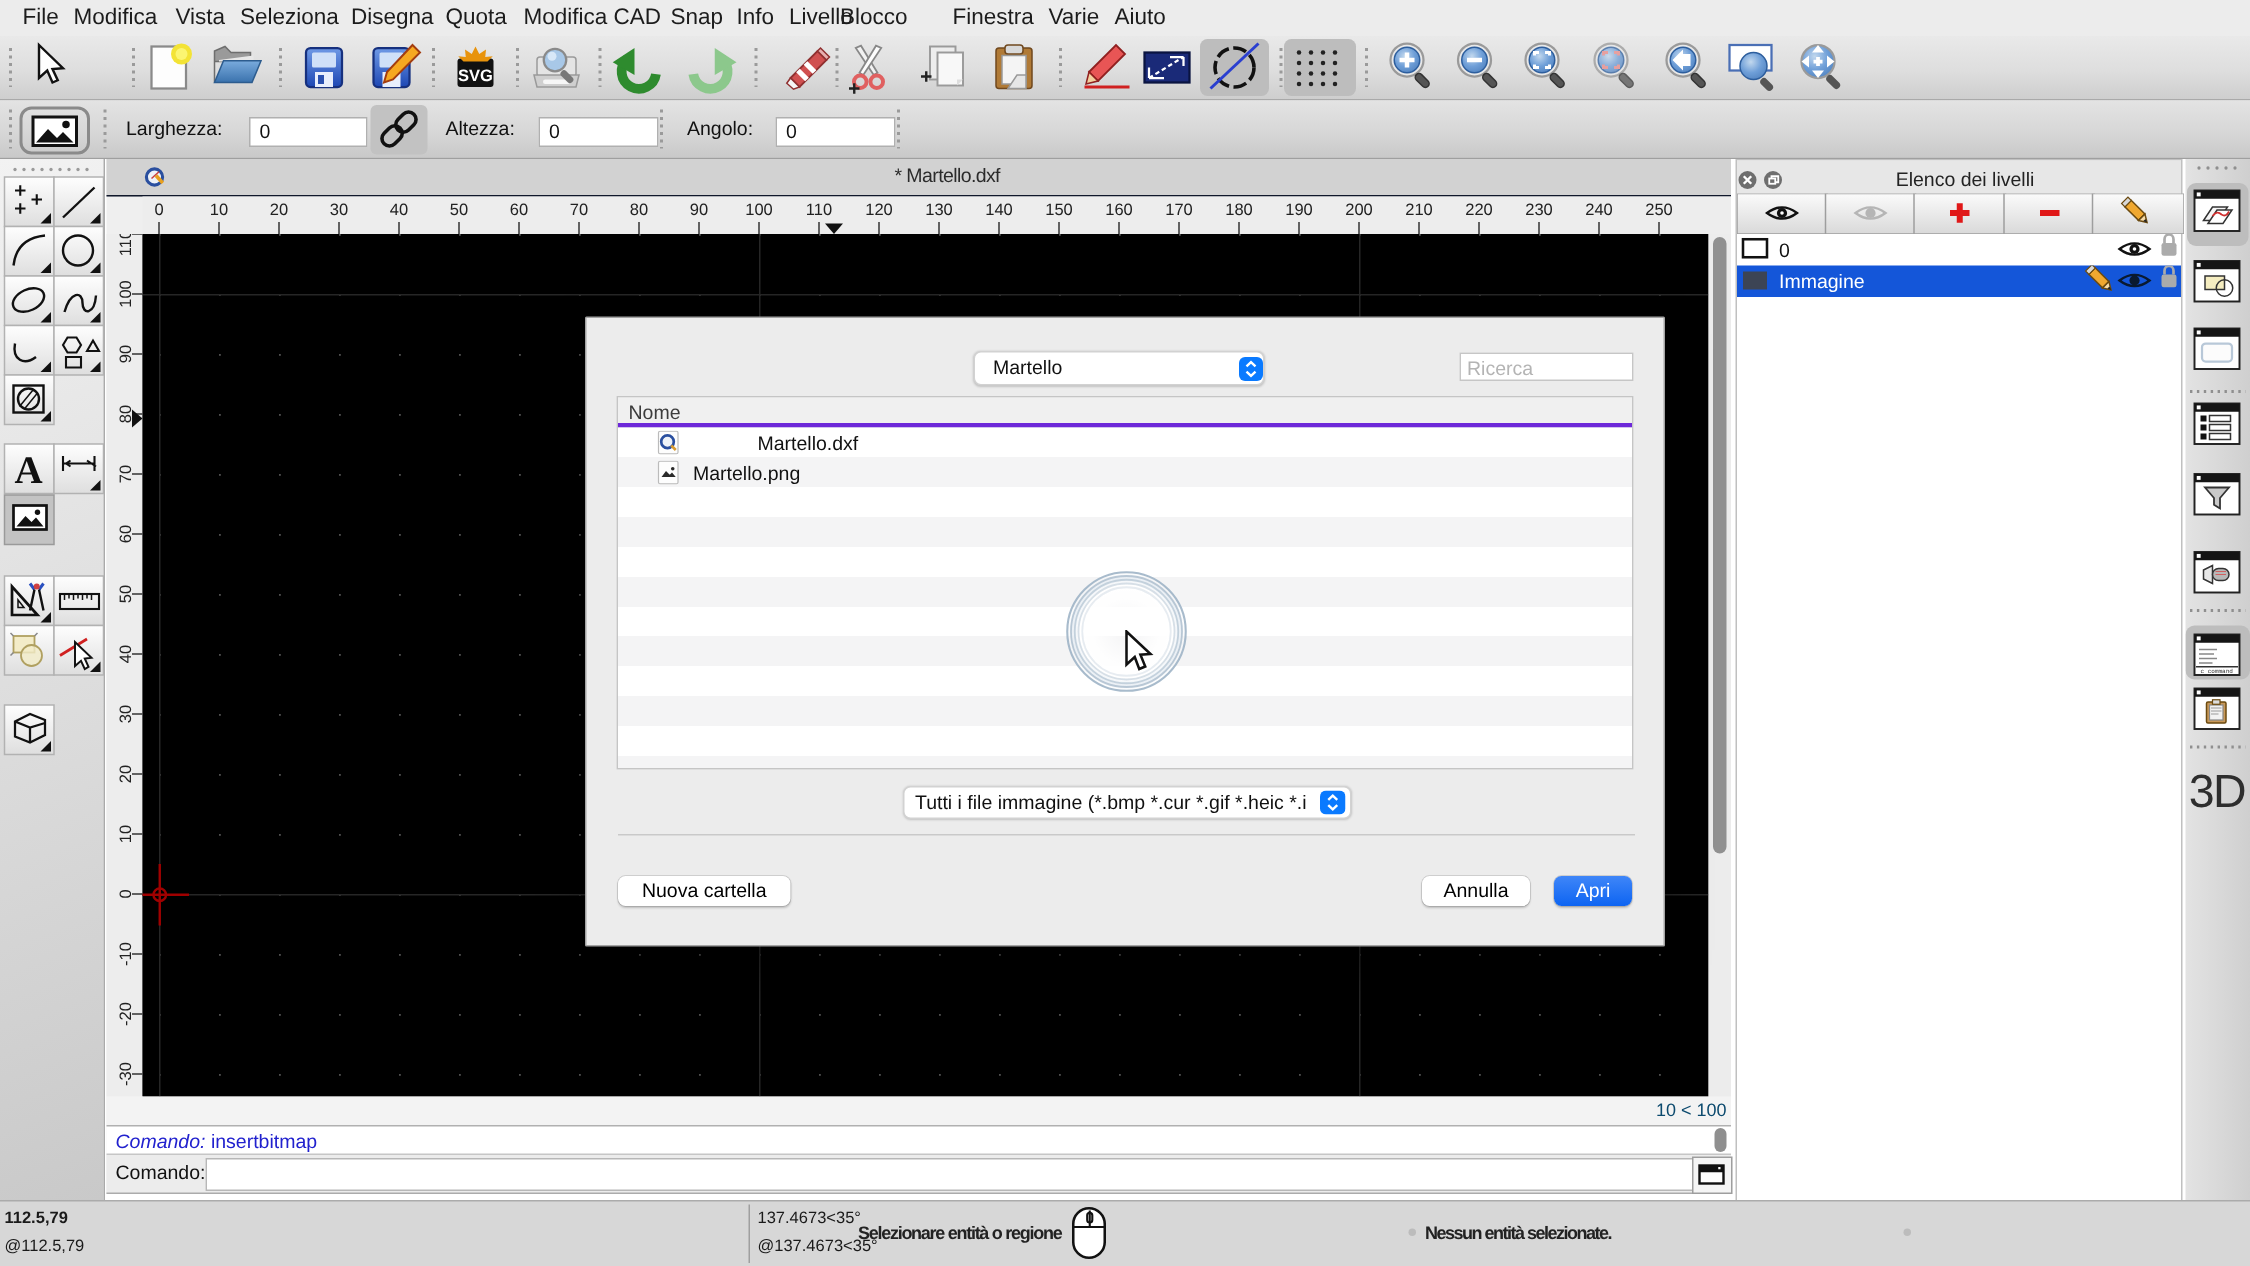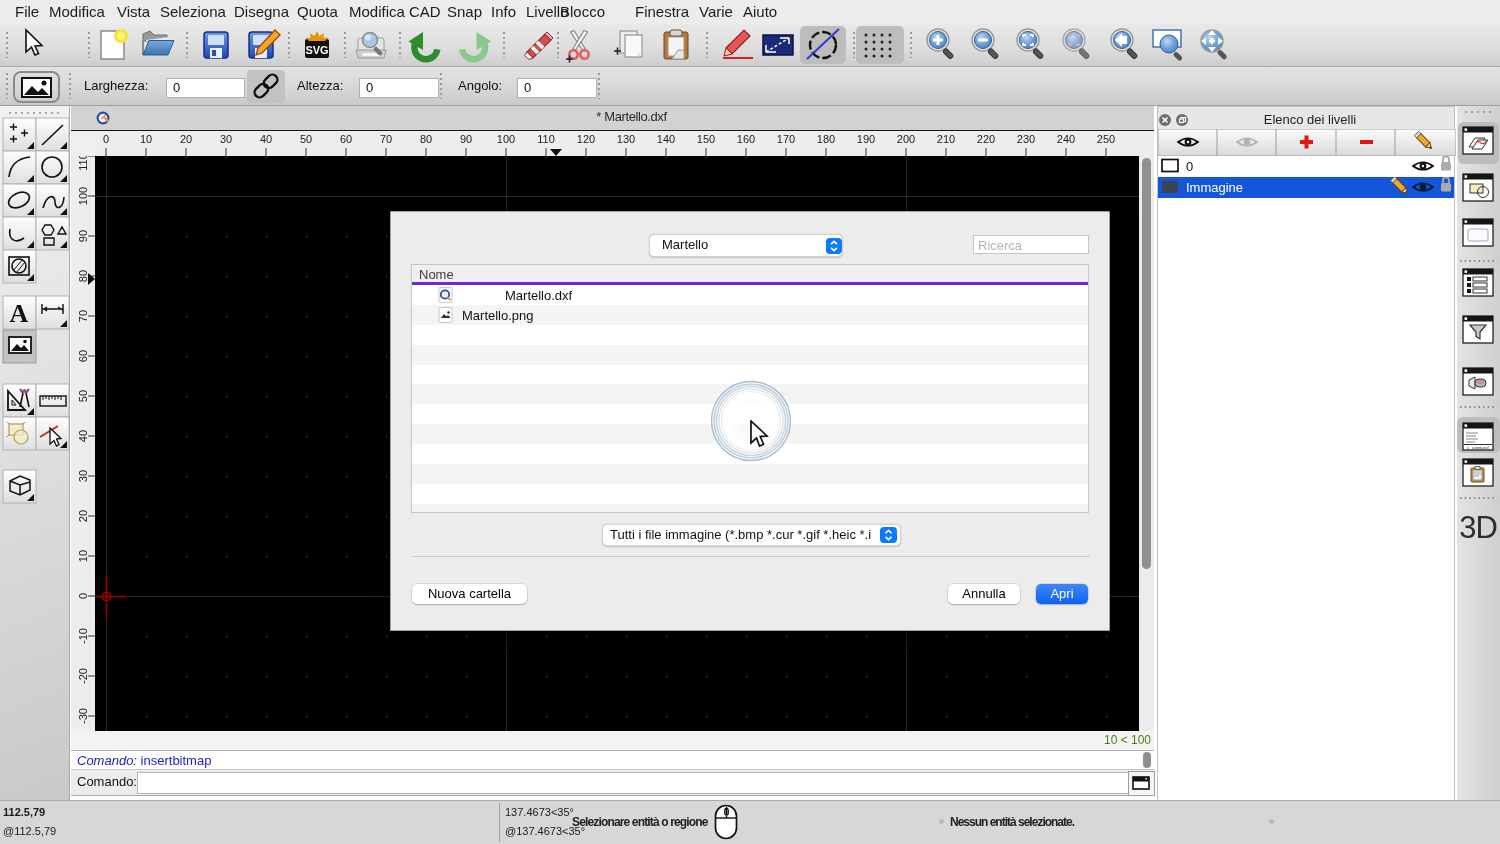--- a/index.html
+++ b/index.html
@@ -15,21 +15,21 @@
   #palette{left:0;top:106px;width:70px;height:694px;background:linear-gradient(160deg,#f2f2f2,#c9c9c9);border-right:1px solid #aaa;box-sizing:border-box;}
   
   #mdi{left:71px;top:106px;width:1083px;height:690px;background:#efefef;}
   #mdititle{left:0;top:0;width:1083px;height:25px;background:#d2d2d2;border-bottom:1px solid #0f172a;box-sizing:border-box;}
   #mdititle .t{position:absolute;left:38px;right:0;top:3px;text-align:center;font-size:13px;color:#2b2b2b;letter-spacing:-0.4px;}
   #hruler{left:24px;top:25px;width:1059px;height:25px;background:#ededed;font-size:11px;color:#222;}
   #vruler{left:0;top:50px;width:24px;height:575px;background:#ededed;font-size:11px;color:#222;}
   #canvas{left:24px;top:50px;width:1044px;height:575px;background:#000;}
   #vscroll{left:1068px;top:50px;width:15px;height:575px;background:#ececec;}
   #vscroll .thumb{position:absolute;left:3px;top:2px;width:9px;height:411px;background:#909090;border-radius:4.5px;}
-  #bstrip{left:0;top:625px;width:1083px;height:19px;background:#f3f3f3;font-size:12px;color:#4d7c0f;text-align:center;}
+  #bstrip{left:0;top:625px;width:1083px;height:19px;background:#f3f3f3;font-size:12px;color:#0c4a6e;text-align:center;}
   #cmdhist{left:0;top:644px;width:1083px;height:20px;background:#fff;border-top:1px solid #b0b0b0;border-bottom:1px solid #c6c6c6;box-sizing:border-box;font-size:13px;color:#2121ce;}
   #cmdrow{left:0;top:664px;width:1083px;height:26px;background:#ececec;border-bottom:1px solid #ababab;box-sizing:border-box;font-size:13px;color:#111;}
   
   #lpanel{left:1157px;top:106px;width:298px;height:697px;background:#fff;border:1px solid #c0c0c0;box-sizing:border-box;}
   #lphead{position:absolute;left:0;top:0;width:100%;height:22px;background:#e7e7e7;}
   .lpbtnrow{position:absolute;left:0;top:22px;width:100%;height:27px;}
   
   #rightbar{left:1457px;top:106px;width:43px;height:694px;background:linear-gradient(90deg,#e3e3e3,#cfcfcf);}
   
   #statusbar{left:0;top:800px;width:1500px;height:44px;background:#d7d7d7;border-top:1px solid #ababab;box-sizing:border-box;font-size:11px;color:#1a1a1a;}

